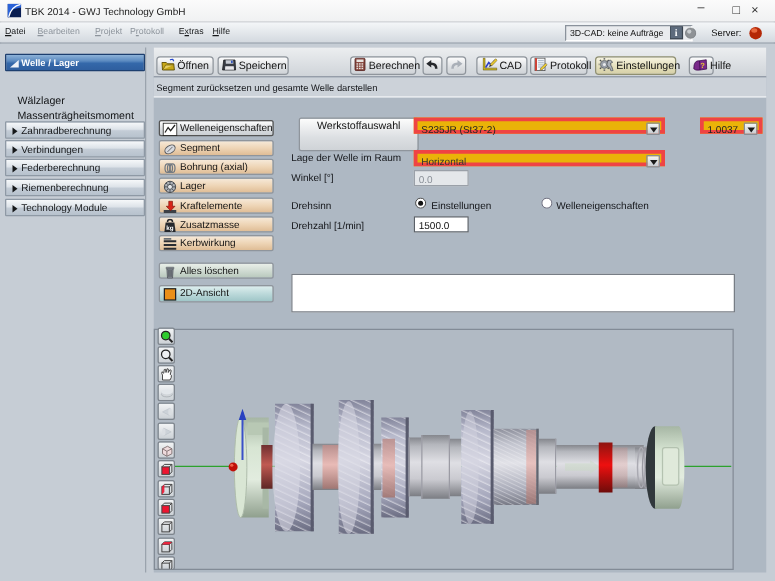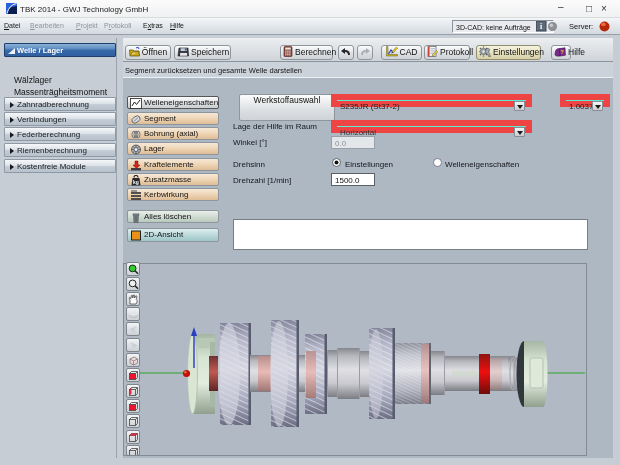--- a/index.html
+++ b/index.html
@@ -42,21 +42,21 @@
 
 .cbtn{left:127px;width:92px;height:13px;border:1px solid #8f959c;border-radius:2px;font-size:8px;color:#141414;line-height:11px}
 .cbtn .lbl{position:absolute;left:16px;top:0;white-space:nowrap}
 .cbtn svg{position:absolute;left:2px;top:1px}
 .tan{background:linear-gradient(#f6e9d8 0%,#eed5b6 50%,#dfbd96 100%)}
 .gray1{background:linear-gradient(#fdfdfd,#d9dcdf 60%,#cbd0d4);border-color:#555}
 .grn{background:linear-gradient(#e9efe9 0%,#ccd8cf 60%,#b9c9bd 100%)}
 .teal{background:linear-gradient(#ddeeee 0%,#bcd9da 50%,#9fc6c8 100%)}
 
 .flabel{font-size:8px;color:#14161a}
-.dd{background:#5eead4;border:6px solid #ef4444;height:13px}
+.dd{background:#eab308;border:3px solid #ef4444;height:13px}
 .dd .txt{position:absolute;left:3px;top:2px;font-size:8px;color:#222}
 .ddarrow{position:absolute;top:1px;width:11px;height:10px;background:linear-gradient(#f4f5f6,#c8ccd1);border:1px solid #888e95;border-radius:1px}
 .ddarrow:after{content:"";position:absolute;left:2px;top:3px;width:0;height:0;border-top:4px solid #1a1a1a;border-left:3px solid transparent;border-right:3px solid transparent}
 .tfield{background:#fff;border:1px solid #5a6068;height:13px;font-size:8px;color:#111;padding:2px 0 0 3px}
 
 #view3d{left:123px;top:263px;width:464px;height:193px;background:#b1bac4;border:1px solid #828b96}
 .vbtn{left:126px;width:14px;height:14px;background:linear-gradient(#f2f4f5,#ccd1d6);border:1px solid #7e858d;border-radius:2px}
 .vbtn svg{position:absolute;left:1px;top:1px}
 </style></head>
 <body>
@@ -123,21 +123,21 @@
     <div class="abs acchdr" style="top:89px">
         <span class="tri"></span>
         <span class="lbl">Federberechnung</span>
       </div>
     <div class="abs acchdr" style="top:105px">
         <span class="tri"></span>
         <span class="lbl">Riemenberechnung</span>
       </div>
     <div class="abs acchdr" style="top:121px">
         <span class="tri"></span>
-        <span class="lbl">Kostenfreie Module</span>
+        <span class="lbl">Technology Module</span>
       </div>
   </div>
 
   <div class="abs" id="toolbar"></div>
   <div class="abs tbtn" style="left:125px;width:46px"><svg width="11" height="10" viewBox="0 0 11 10">
         <path d="M1 9 L0.5 3 L4 3 L5 4 L10 4 L10.5 9 Z" fill="#c8a818" stroke="#5a4a00" stroke-width="0.7"></path>
         <path d="M1.5 8.5 L3.5 5 L10 5" fill="#e8d060" stroke="#5a4a00" stroke-width="0.5"></path>
         <path d="M7 1 l2 -1 l1 2" stroke="#2244cc" fill="none"></path>
       </svg>Öffnen</div>
   <div class="abs tbtn" style="left:174px;width:57px"><svg width="12" height="10" viewBox="0 0 12 10">
@@ -280,21 +280,21 @@
 
   <div class="abs tbtn" style="left:239px;top:94px;width:96px;height:27px;line-height:11px;border-radius:2px">Werkstoffauswahl</div>
   <div class="abs dd" style="left:331px;top:94px;width:201px">
       <span class="txt">S235JR (St37-2)</span>
       <span class="ddarrow" style="right:1px"></span>
     </div>
   <div class="abs dd" style="left:560px;top:94px;width:50px">
       <span class="txt">1.0037</span>
       <span class="ddarrow" style="right:1px"></span>
     </div>
-  <div class="abs flabel" style="left:233px;top:122px">Lage der Hilfe im Raum</div>
+  <div class="abs flabel" style="left:233px;top:122px">Lage der Welle im Raum</div>
   <div class="abs dd" style="left:331px;top:120px;width:201px">
       <span class="txt" style="color:#333">Horizontal</span>
       <span class="ddarrow" style="right:1px"></span>
     </div>
   <div class="abs flabel" style="left:233px;top:138px">Winkel [°]</div>
   <div class="abs tfield" style="left:331px;top:136px;width:44px;background:#e4e7ea;color:#8a9098;border-color:#9aa0a8">0.0</div>
   <div class="abs flabel" style="left:233px;top:160px">Drehsinn</div>
   <svg class="abs" style="left:332px;top:158px" width="9" height="9">
       <circle cx="4.5" cy="4.5" r="4" fill="#fff" stroke="#444" stroke-width="0.8"></circle>
       <circle cx="4.5" cy="4.5" r="2" fill="#111"></circle>

